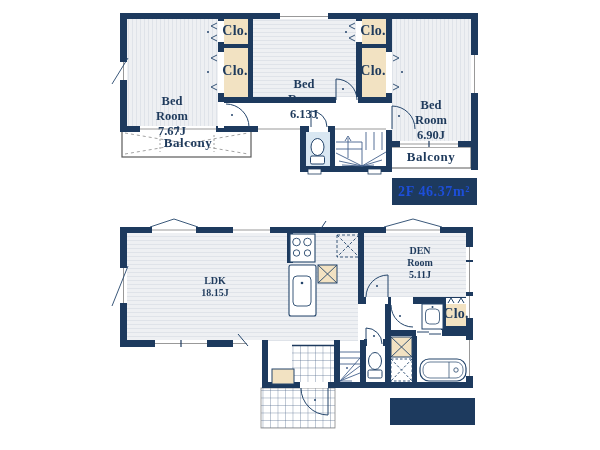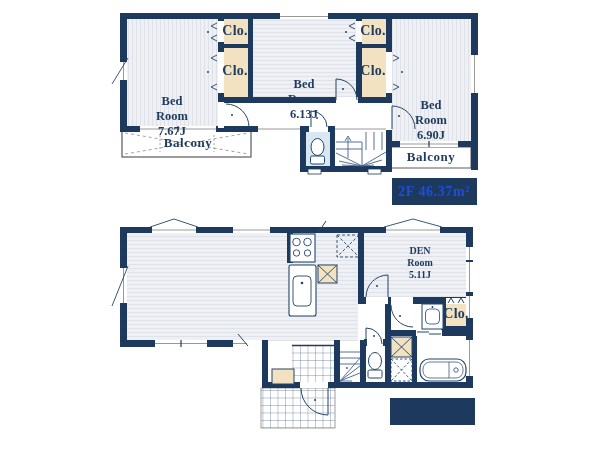--- a/index.html
+++ b/index.html
@@ -297,18 +297,20 @@
 Room
 6.90J</div>
 <div class="lbl s10" style="left:235px;top:31px">Clo.</div>
 <div class="lbl s10" style="left:235px;top:71px">Clo.</div>
 <div class="lbl s10" style="left:373px;top:31px">Clo.</div>
 <div class="lbl s10" style="left:373px;top:71px">Clo.</div>
 <div class="lbl balc" style="left:188px;top:143px">Balcony</div>
 <div class="lbl balc" style="left:431px;top:157px">Balcony</div>
 <div class="lbl area" style="left:434px;top:192px">2F 46.37m²</div>
 
+<div class="lbl s13" style="left:215px;top:287px">LDK
+18.15J</div>
 <div class="lbl s13" style="left:420px;top:263px">DEN
 Room
 5.11J</div>
 <div class="lbl s10" style="left:456px;top:314px">Clo.</div>
 
 </div>
 
 </body></html>

